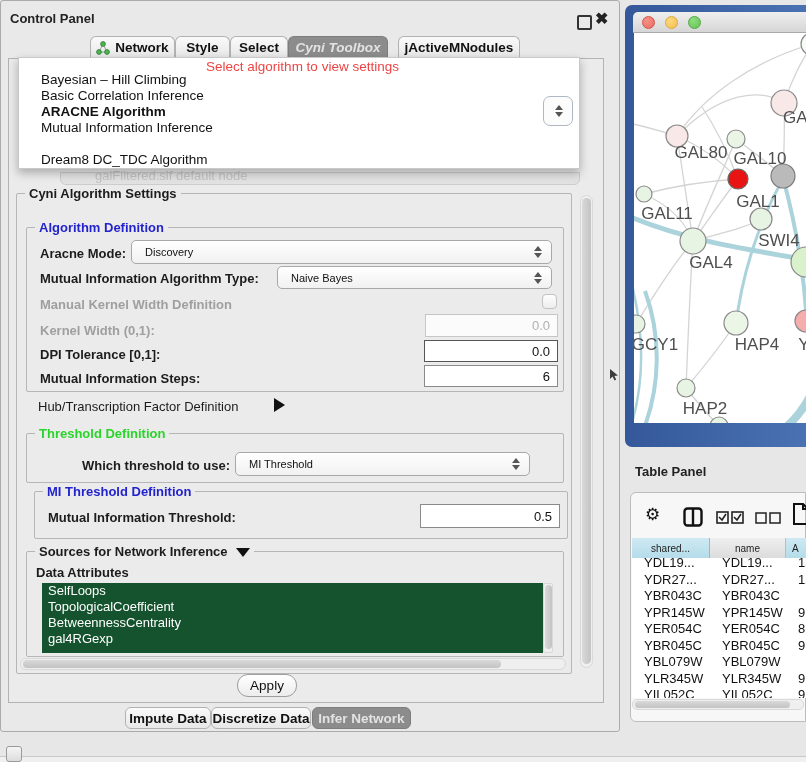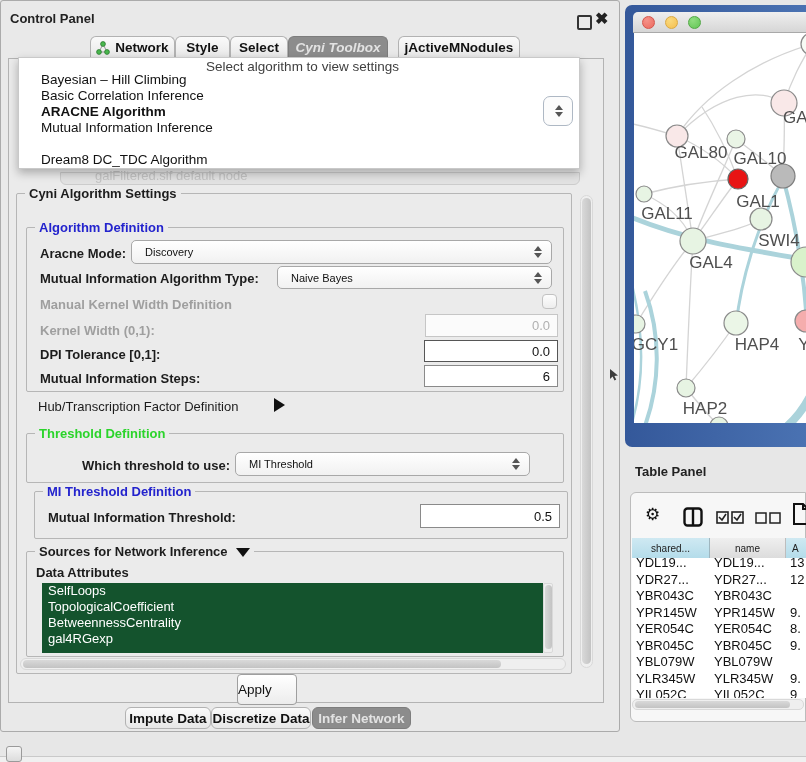--- a/index.html
+++ b/index.html
@@ -33,21 +33,21 @@
   .tab.sel{background:#8c8c8c;color:#e3e3e3;border-color:#7d7d7d;}
   .ddrow{position:absolute;left:4px;right:4px;height:16px;font-size:13.5px;color:#111;
          padding-left:18px;white-space:nowrap;}
   .ddrow.bold{font-weight:bold;}
   .srcrow{height:16px;font-size:13px;color:#fff;padding-left:6px;white-space:nowrap;}
   .scroll-track{position:absolute;background:#efefef;border:1px solid #d9d9d9;border-radius:7px;box-sizing:border-box;}
   .scroll-thumb{position:absolute;background:linear-gradient(90deg,#d9d9d9,#c3c3c3);border-radius:6px;}
   .scroll-thumb.h{background:linear-gradient(#d9d9d9,#c3c3c3);}
   .hdrcell{font-size:10px;color:#222;display:flex;align-items:center;justify-content:center;
            border-right:1px solid #9fb6bf;box-sizing:border-box;}
-  .tcell{font-size:13px;color:#111;display:flex;align-items:center;padding-left:4px;
+  .tcell{font-size:13px;color:#111;display:flex;align-items:center;padding-left:12px;
          white-space:nowrap;overflow:hidden;box-sizing:border-box;}
   .win-btn{position:absolute;width:13px;height:13px;border-radius:50%;box-sizing:border-box;}
 </style>
 </head>
 <body>
 
 <div class="stage">
 
   <div class="abs" style="left:0;top:5;width:620px;height:732px;border:1px solid #ababab;border-radius:3px;background:#e9e9e9;box-sizing:border-box;">
   </div>
@@ -81,21 +81,21 @@
     <span>jActiveMNodules</span>
   </div>
 
   <div class="abs" style="left:8px;top:58px;width:596px;height:645px;border:1px solid #b3b3b3;background:#ebebeb;box-sizing:border-box;"></div>
 
   <div class="abs" style="left:60px;top:172px;width:520px;height:13px;background:#e2e2e2;border:1px solid #cccccc;border-radius:0 0 6px 6px;z-index:1;box-sizing:border-box;"></div>
   <div class="abs" style="left:95px;top:168px;font-size:13px;color:#c2c2c2;z-index:2;white-space:nowrap;">galFiltered.sif default node</div>
 
   <div class="abs" style="left:18px;top:57px;width:560px;height:110px;background:#ffffff;border:1px solid #c9c9c9;
               box-shadow:0 4px 9px rgba(0,0,0,0.28);z-index:10;">
-    <div class="abs" style="left:0;right:0;top:1px;text-align:center;font-size:13.5px;color:#404040;white-space:nowrap;padding-left:7px;">Select algorithm to view settings</div>
+    <div class="abs" style="left:0;right:0;top:1px;text-align:center;font-size:13.5px;color:#ef4444;white-space:nowrap;padding-left:7px;">Select algorithm to view settings</div>
     <div class="ddrow" style="top:14px;">Bayesian – Hill Climbing</div>
     <div class="ddrow" style="top:30px;">Basic Correlation Inference</div>
     <div class="ddrow bold" style="top:46px;">ARACNE Algorithm</div>
     <div class="ddrow" style="top:62px;">Mutual Information Inference</div>
     <div class="ddrow" style="top:94px;">Dream8 DC_TDC Algorithm</div>
   </div>
 
   <div class="abs" style="left:543px;top:96px;width:30px;height:30px;background:#fcfcfc;border:1px solid #aeb8c4;border-radius:7px;z-index:11;box-sizing:border-box;">
     <div class="stepper">
         <div class="tri-up"></div>
@@ -191,22 +191,22 @@
     <div class="srcrow"></div>
   </div>
   <div class="scroll-track" style="left:543px;top:583px;width:10px;height:70px;border-radius:2px;">
     <div class="scroll-thumb" style="left:1px;top:1px;width:7px;height:64px;"></div>
   </div>
 
   <div class="scroll-track" style="left:20px;top:658px;width:546px;height:12px;">
     <div class="scroll-thumb h" style="left:2px;top:1px;width:478px;height:8px;"></div>
   </div>
 
-  <div class="abs" style="left:237px;top:674px;width:60px;height:31px;border:1px solid #9e9e9e;border-radius:4px;
-              background:linear-gradient(#ffffff,#ececec);display:flex;align-items:center;
+  <div class="abs" style="left:237px;top:674px;width:60px;height:23px;border:1px solid #9e9e9e;border-radius:11px;
+              background:linear-gradient(#ffffff,#ececec);display:flex;align-items:center;justify-content:center;
               font-size:13.5px;color:#111;box-sizing:border-box;">
     <span>Apply</span>
   </div>
 
   <div class="tab" style="left:125px;top:707px;width:86px;border-radius:6px;border-bottom:1px solid #b2b2b2;">
     <span>Impute Data</span>
   </div>
   <div class="tab" style="left:211px;top:707px;width:100px;border-radius:6px;border-bottom:1px solid #b2b2b2;">
     <span>Discretize Data</span>
   </div>

